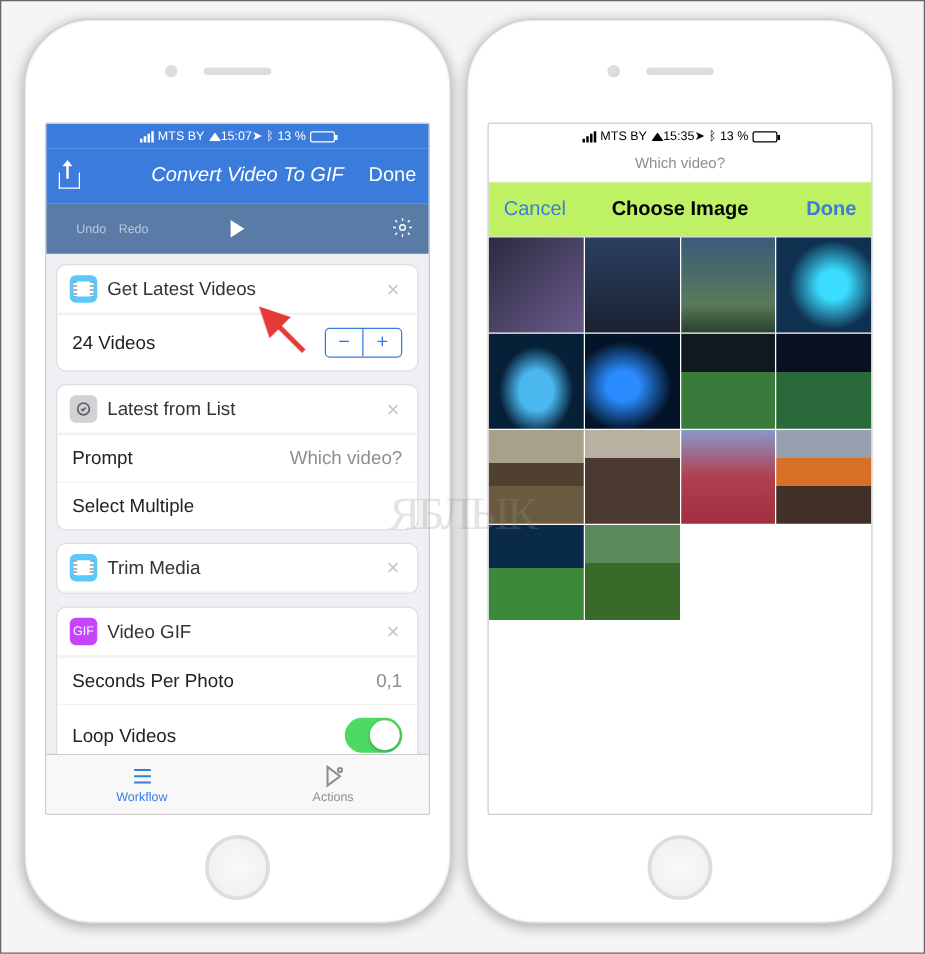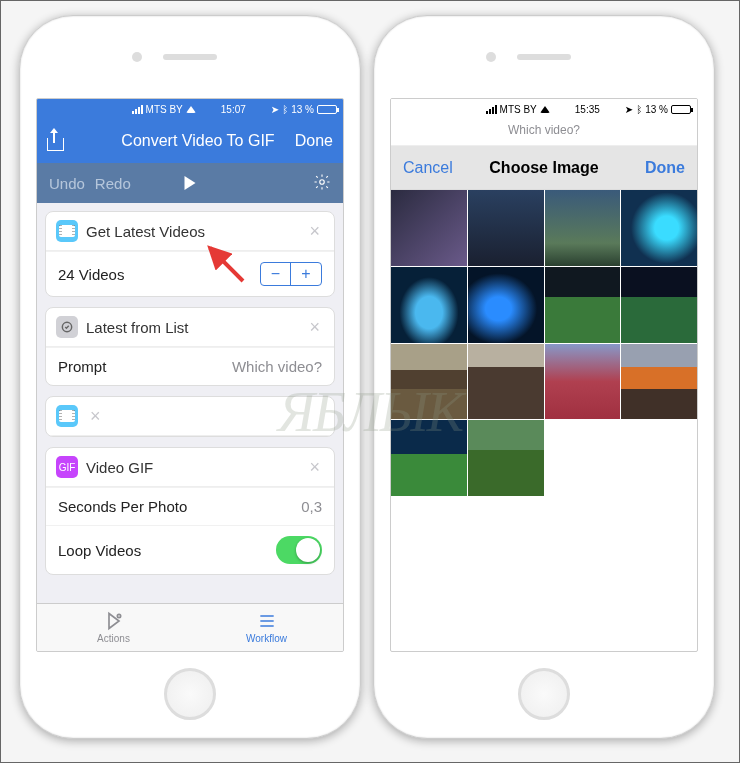--- a/index.html
+++ b/index.html
@@ -21,46 +21,46 @@
   .camera { position:absolute; top:36px; left:calc(50% - 58px); width:10px; height:10px;
     background:#ddd; border-radius:50%;}
   .homebtn { position:absolute; bottom:18px; left:50%; transform:translateX(-50%);
     width:52px; height:52px; border:3px solid #ddd; border-radius:50%;
     background: radial-gradient(circle,#fafafa,#eee);}
   .screen { width: 100%; height: 100%; background:#efeff4; border:1px solid #ccc;
     position:relative; overflow:hidden; border-radius:2px;}
 
   
   .status { height:20px; background:#3b7bdc; color:#fff; font-size:10px;
-    display:flex; align-items:center; justify-content:flex-end; padding:0 6px;gap:25px;}
+    display:flex; align-items:center; justify-content:center; padding:0 6px;}
   .status.white { background:#fff; color:#000;}
   .status .left, .status .right { display:flex; align-items:center; gap:3px;}
   .sigbars { display:flex; gap:1px; align-items:flex-end;}
   .sigbars span { width:2px; background:currentColor; display:block;}
   .sigbars span:nth-child(1){height:3px;} .sigbars span:nth-child(2){height:5px;}
   .sigbars span:nth-child(3){height:7px;} .sigbars span:nth-child(4){height:9px;}
   .wifi-icon { width:0;height:0;border-left:5px solid transparent;border-right:5px solid transparent;
     border-bottom:7px solid currentColor; border-radius:2px;}
   .batt { width:20px; height:9px; border:1px solid currentColor; border-radius:2px; position:relative;}
   .batt::after { content:''; position:absolute; right:-3px; top:2px; width:2px; height:4px; background:currentColor;}
   .batt .fill { background:#e74c3c; height:100%; width:15%;}
 
   
   .nav { height:44px; background:#3b7bdc; color:#fff; display:flex; align-items:center;
     justify-content:space-between; padding:0 10px; font-size:16px;}
-  .nav .title { font-weight:500; position:absolute; left:16px; right:0; text-align:center; pointer-events:none;}
+  .nav .title { font-weight:500; position:absolute; left:16px; right:0; text-align:center; pointer-events:none;font-style:italic;}
   .share-icon { width:16px; height:20px; display:inline-block; position:relative;}
   .share-icon::before { content:''; position:absolute; bottom:0; width:15px; height:12px; border:1.5px solid #fff;
     border-top:none;}
   .share-icon::after { content:''; position:absolute; left:6px; top:0; width:2px; height:12px; background:#fff;}
   .share-arrow { position:absolute; left:3px; top:-3px; width:0; height:0;
     border-left:4px solid transparent; border-right:4px solid transparent; border-bottom:5px solid #fff;}
 
   .subnav { height:40px; background:#5a7ba5; color:#dce6f2; display:flex; align-items:center;
-    padding:0 12px; font-size:15px; position:relative;}
+    padding:0 24px; font-size:10px; position:relative;}
   .subnav .undo-redo { display:flex; gap:10px; opacity:.7;}
   .subnav .play-icon { position:absolute; left:50%; transform:translateX(-50%);
     width:0; height:0; border-top:7px solid transparent; border-bottom:7px solid transparent;
     border-left:11px solid #fff;}
   .subnav .gear-icon { position:absolute; right:12px; }
   .gear-icon svg { width:18px; height:18px; fill:none; stroke:#fff; stroke-width:1.5;}
 
   
   .cards { padding:8px; overflow:auto; height:calc(100% - 20px - 44px - 40px - 48px);}
   .card { background:#fff; border-radius:8px; margin-bottom:10px; border:1px solid #ddd;
@@ -91,21 +91,21 @@
 
   
   .tabbar { position:absolute; bottom:0; left:0; right:0; height:48px; background:#f8f8f8;
     border-top:1px solid #ccc; display:flex;}
   .tab { flex:1; display:flex; flex-direction:column; align-items:center; justify-content:center;
     font-size:10px; color:#8e8e93; gap:2px;}
   .tab.active { color:#3b7bdc;}
   .tab svg { width:20px; height:20px;}
 
   
-  .nav2 { height:44px; background:#e5e5e5; border-bottom:1px solid #ddd; display:flex;
+  .nav2 { height:44px; background:#bef264; border-bottom:1px solid #ddd; display:flex;
     align-items:center; justify-content:space-between; padding:0 12px; font-size:16px; position:relative;}
   .nav2 .cancel, .nav2 .done { color:#3b7bdc; font-weight:400;}
   .nav2 .done { font-weight:600;}
   .nav2 .title2 { position:absolute; left:0; right:0; text-align:center; font-weight:600;
     pointer-events:none;}
   .subtitle { background:#fff; text-align:center; font-size:12px; color:#8e8e93; padding:4px 0 8px;
     border-bottom:1px solid #eee;}
   .grid { display:grid; grid-template-columns:repeat(4,1fr); gap:1px; background:#fff;}
   .thumb { aspect-ratio:1; background:#888; position:relative; overflow:hidden;}
   .thumb.t1 { background:linear-gradient(135deg,#2b2b40,#6a5a8a);}
@@ -123,22 +123,22 @@
   .thumb.t13 { background:linear-gradient(180deg,#0a2a4a 0 45%,#3a8a3a 45%);}
   .thumb.t14 { background:linear-gradient(180deg,#5a8a5a 0 40%,#3a6a2a 40%);}
   .thumb.empty { background:#fff;}
 
   
   .arrow { position:absolute; left:178px; top:220px; width:50px; height:50px; pointer-events:none;}
   .arrow svg { width:50px; height:50px;}
 
   
   .watermark { position:absolute; left:50%; top:54%; transform:translate(-50%,-50%);
-    font-size:56px; color:rgba(140,150,130,.25); font-family:Georgia,serif; letter-spacing:-2px;
-    pointer-events:none; font-style:italic;}
+    font-size:37px; color:rgba(140,150,130,.25); font-family:Georgia,serif; letter-spacing:-2px;
+    pointer-events:none; }
 
   .film-icon { position:relative; width:16px; height:12px; background:currentColor; border-radius:2px;}
   .film-icon::before, .film-icon::after { content:''; position:absolute; top:0; bottom:0; width:3px;
     background:repeating-linear-gradient(to bottom, rgba(0,0,0,.3) 0 1.5px, transparent 1.5px 3px);}
   .film-icon::before {left:0;} .film-icon::after {right:0;}
 </style>
 </head>
 <body>
 
 <div class="phones">
@@ -217,63 +217,67 @@
                   <path d="M9 12l2 2 4-4"></path>
                 </svg>
             </span>
             <span class="card-title">Latest from List</span>
             <span class="card-close">×</span>
           </div>
           <div class="card-row">
             <span>Prompt</span>
             <span class="row-value">Which video?</span>
           </div>
+          <div class="card-row">
+            <span>Select Multiple</span>
+          </div>
         </div>
 
         <div class="card">
           <div class="card-head">
             <span class="card-icon i-video">
               <span class="film-icon" style="color:#fff;"></span>
             </span>
+            <span class="card-title">Trim Media</span>
             <span class="card-close">×</span>
           </div>
         </div>
 
         <div class="card">
           <div class="card-head">
             <span class="card-icon i-gif" style="font-size:10px;font-weight:normal;">GIF</span>
             <span class="card-title">Video GIF</span>
             <span class="card-close">×</span>
           </div>
           <div class="card-row">
             <span>Seconds Per Photo</span>
-            <span class="row-value">0,3</span>
+            <span class="row-value">0,1</span>
           </div>
           <div class="card-row">
             <span>Loop Videos</span>
             <span class="toggle"></span>
           </div>
 
         </div>
 
       </div>
 
       <div class="tabbar">
+        <div class="tab active">
+          <svg viewBox="0 0 24 24" fill="none" stroke="currentColor" stroke-width="2">
+              <path d="M4 6h16M4 12h16M4 18h16"></path>
+            </svg>
+          <span>Workflow</span>
+        </div>
         <div class="tab">
           <svg viewBox="0 0 24 24" fill="none" stroke="currentColor" stroke-width="2">
               <path d="M6 3l12 9-12 9z"></path>
               <circle cx="18" cy="6" r="2"></circle>
             </svg>
           <span>Actions</span>
-        </div>
-        <div class="tab active">
-          <svg viewBox="0 0 24 24" fill="none" stroke="currentColor" stroke-width="2">
-              <path d="M4 6h16M4 12h16M4 18h16"></path>
-            </svg>
-          <span>Workflow</span>
         </div>
       </div>
 
     </div>
     <div class="homebtn"></div>
 
     <div class="arrow">
       <svg viewBox="0 0 50 50">
           <defs>
             <marker id="ah" markerWidth="6" markerHeight="6" refX="5" refY="3" orient="auto">

